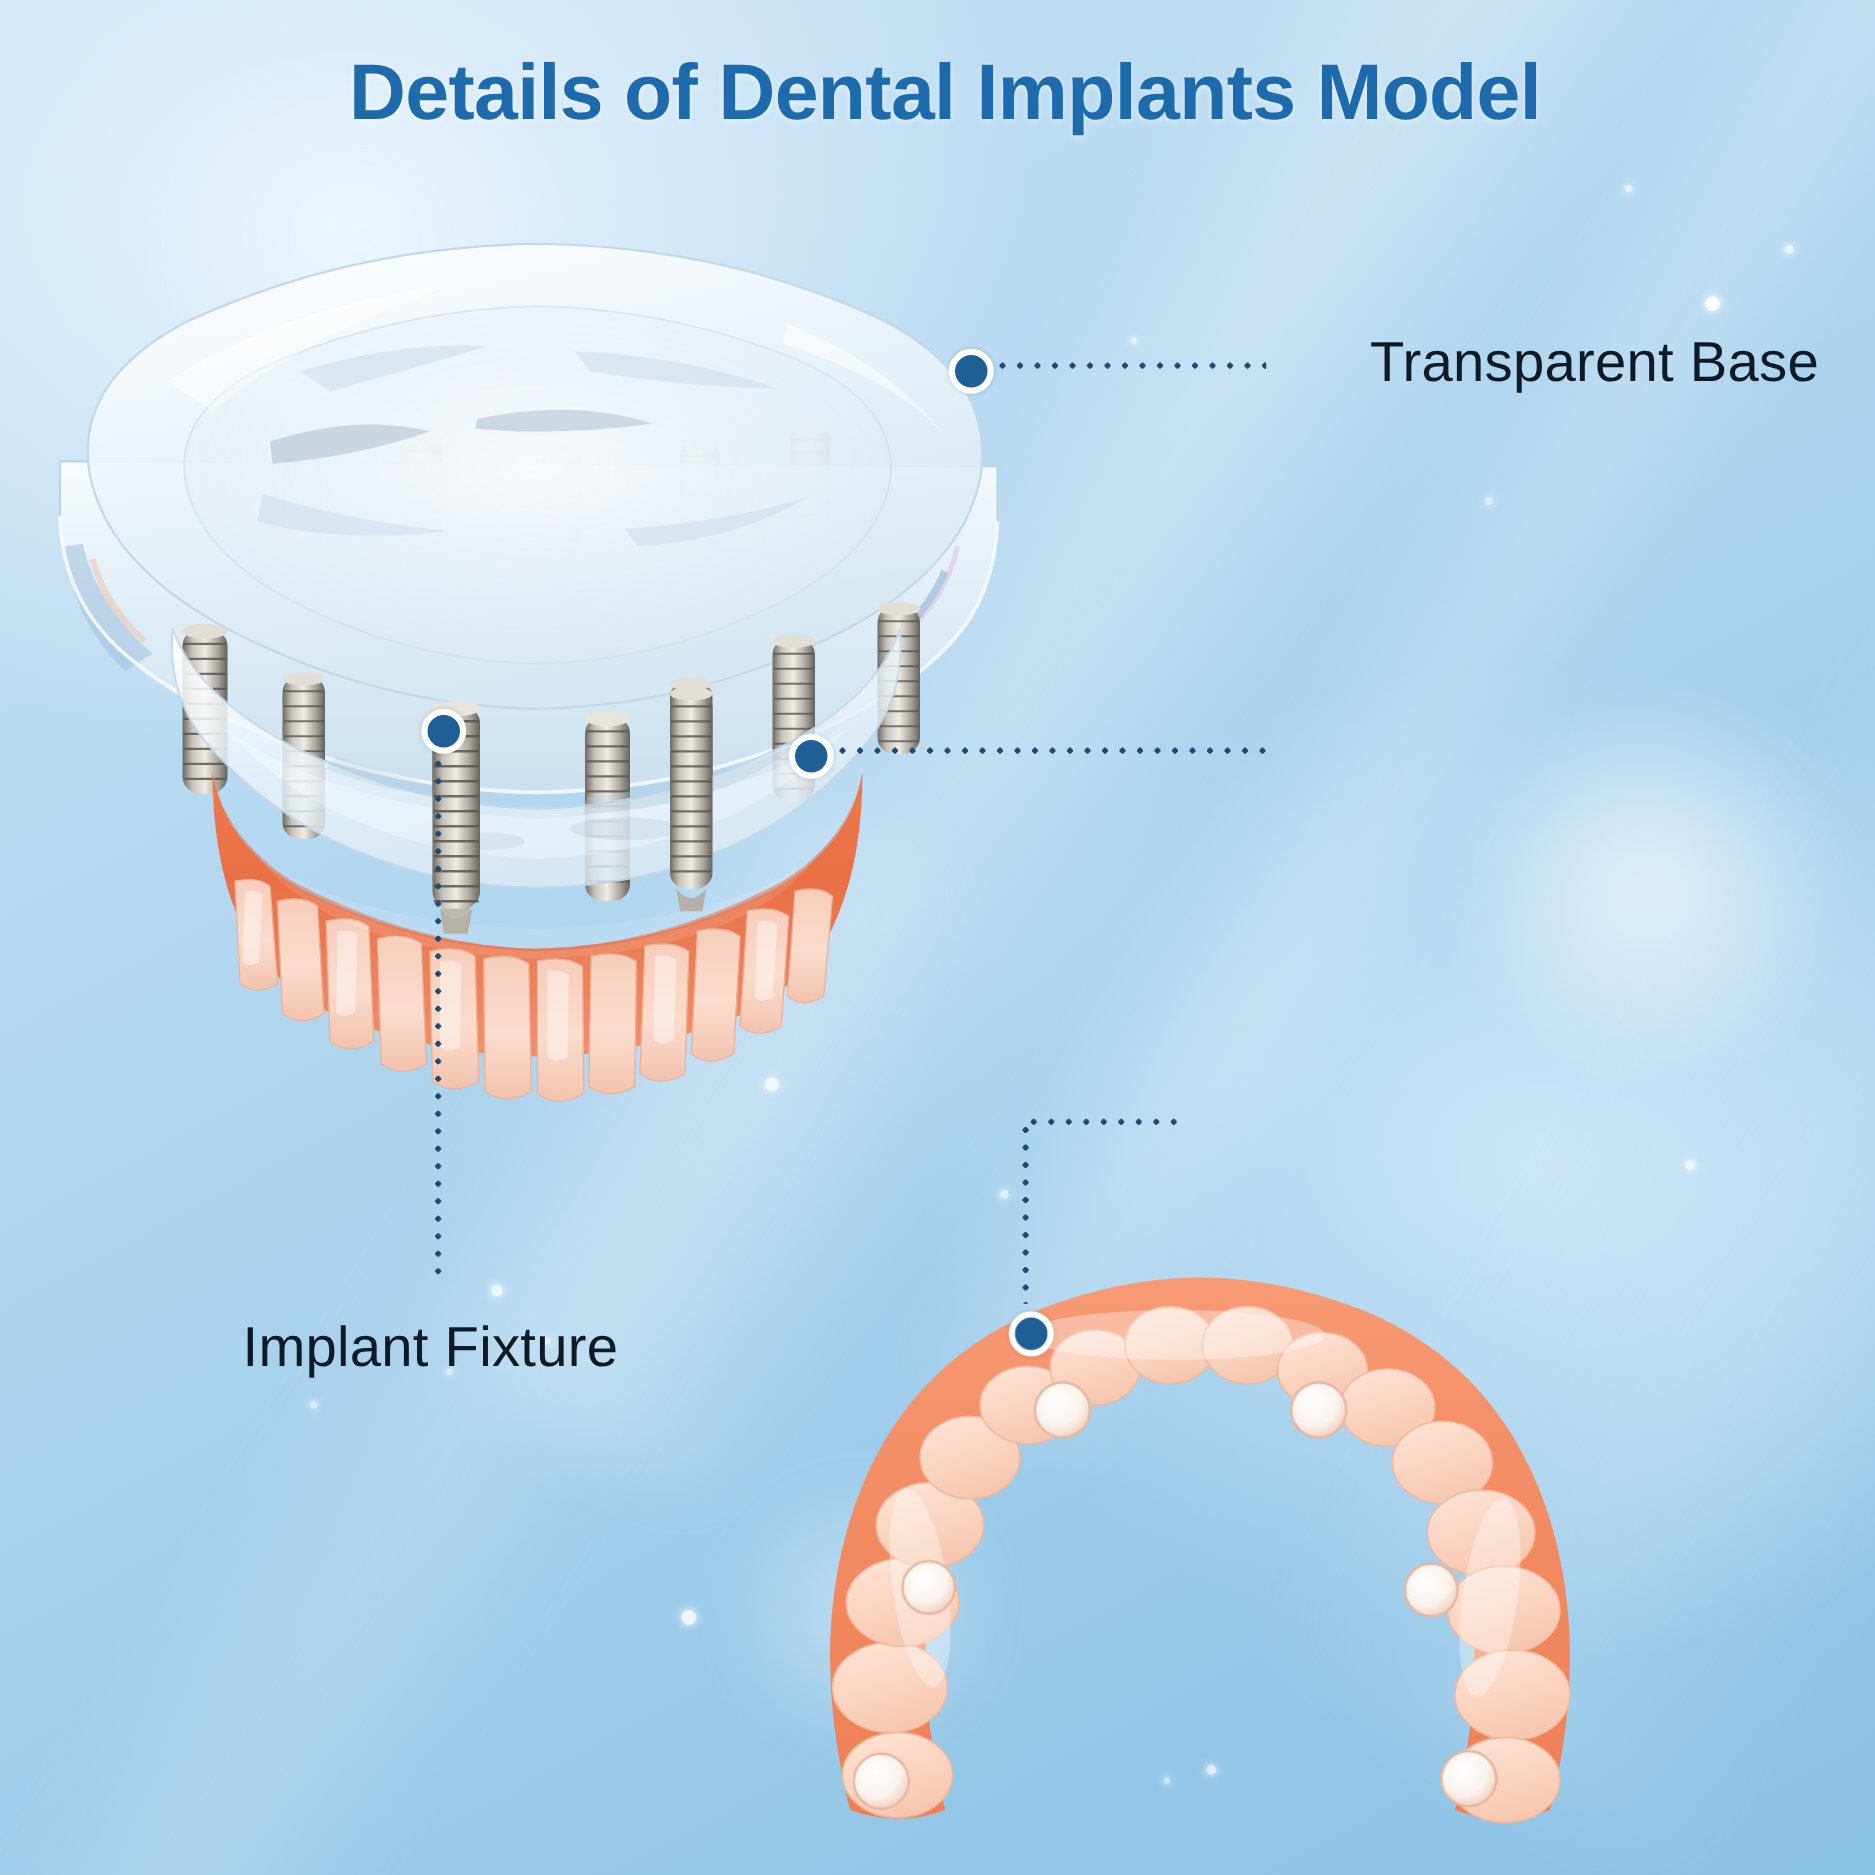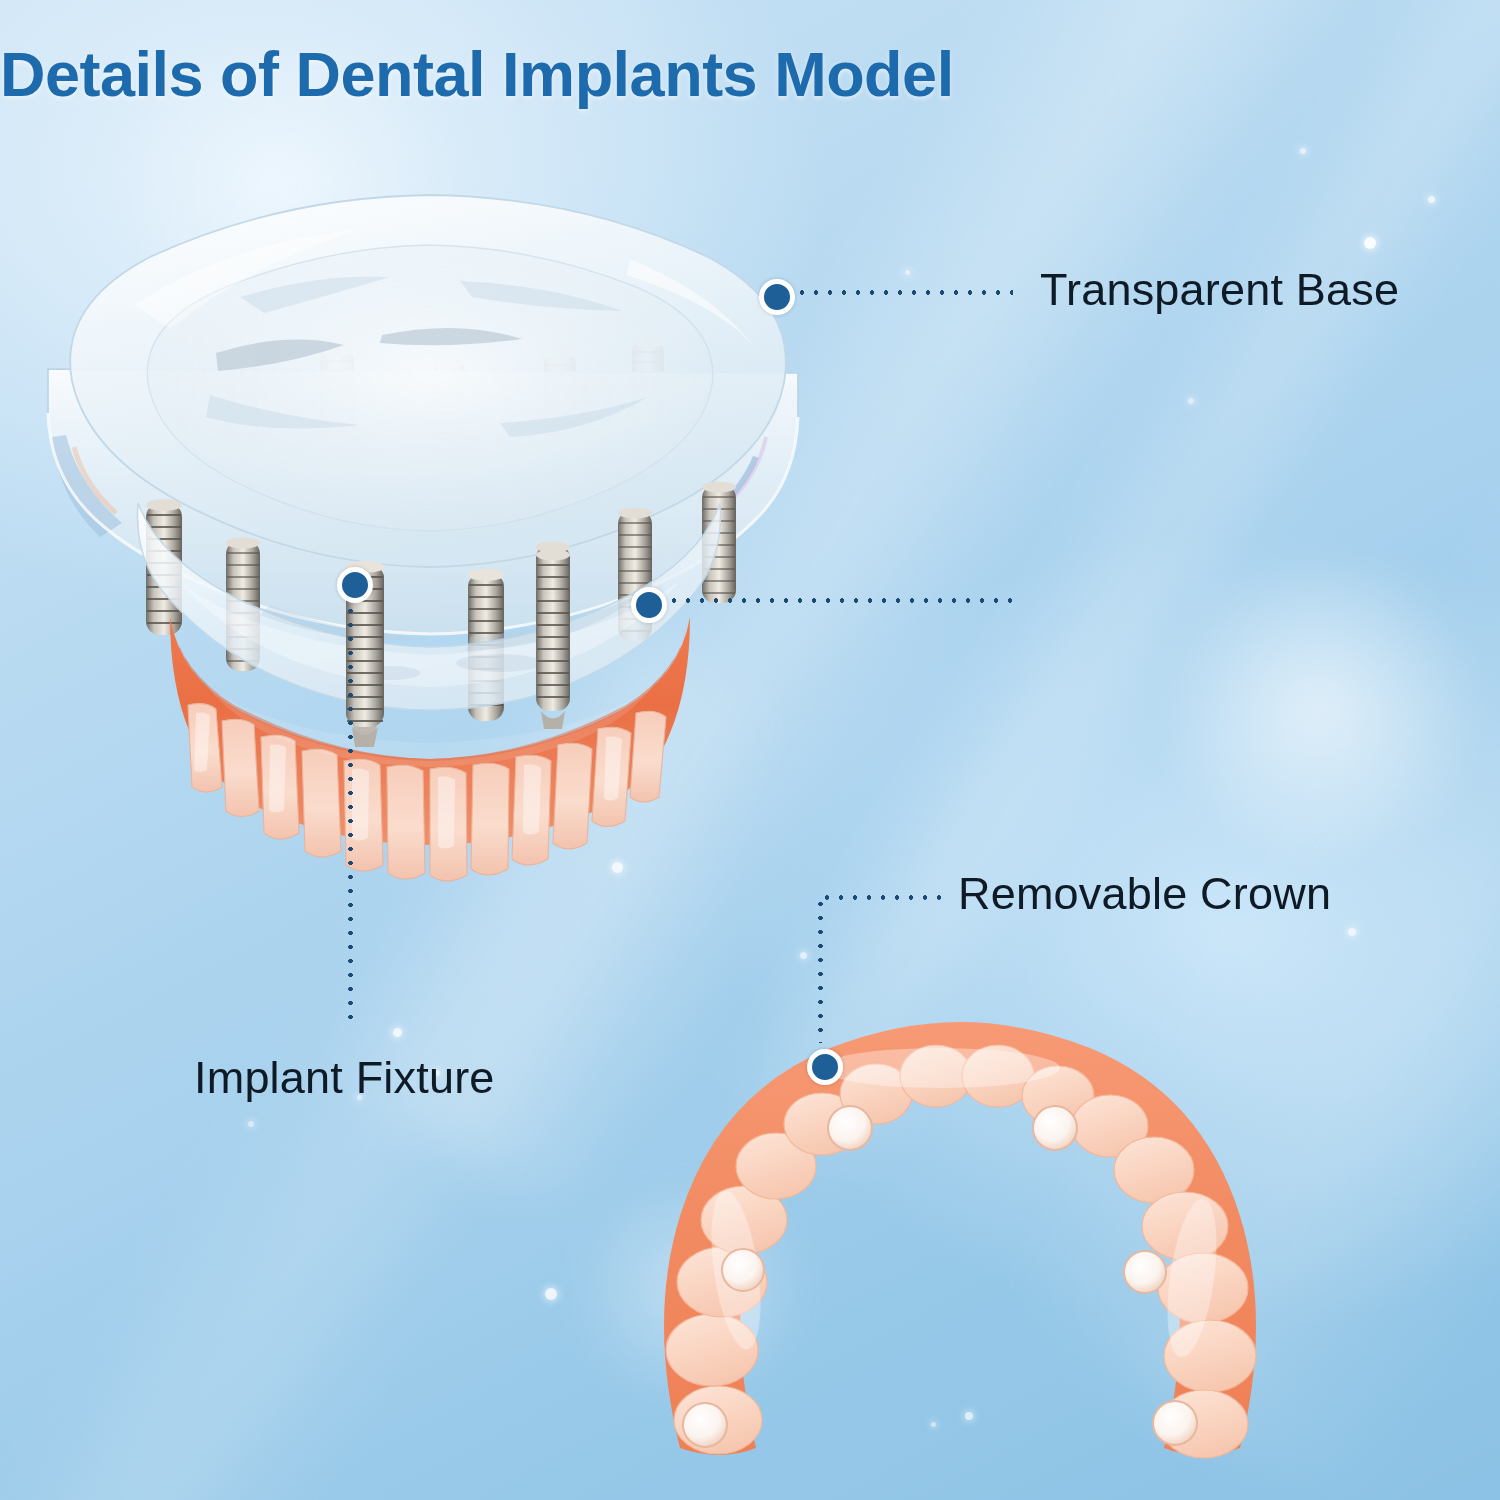--- a/index.html
+++ b/index.html
@@ -44,22 +44,23 @@
     position: absolute;
     border-radius: 50%;
     background: rgba(255,255,255,0.92);
     box-shadow: 0 0 6px 2px rgba(255,255,255,0.55);
     pointer-events: none;
   }
 
   
   #title {
     position: absolute;
-    left: 0; right: 0;
+    left: 12px; right: 0;
     top: 38px;
+    text-align: center;
     font-size: 63px;
     font-weight: bold;
     letter-spacing: -0.5px;
     color: #1d6aad;
     text-shadow: 0 2px 5px rgba(255,255,255,0.55);
     white-space: nowrap;
   }
 
   
   .label {
@@ -474,27 +475,26 @@
         <circle cx="103" cy="250" r="21" fill="url(#holeGrad)" stroke="#e7b79e" stroke-width="2"></circle>
         <circle cx="505" cy="252" r="21" fill="url(#holeGrad)" stroke="#e7b79e" stroke-width="2"></circle>
         <circle cx="65" cy="405" r="22" fill="url(#holeGrad)" stroke="#e7b79e" stroke-width="2"></circle>
         <circle cx="535" cy="403" r="22" fill="url(#holeGrad)" stroke="#e7b79e" stroke-width="2"></circle>
       </g>
     </svg>
   </div>
 
   <div class="leader-h" style="left:795px; top:290px; width:218px;"></div>
   <div class="dot" style="left:759px; top:279px;"></div>
-  <div class="label" style="left:1040px; top:262px;text-align:right;">Transparent Base</div>
+  <div class="label" style="left:1096px; top:262px;text-align:right;">Transparent Base</div>
 
   <div class="leader-h" style="left:667px; top:598px; width:346px;"></div>
   <div class="dot" style="left:631px; top:587px;"></div>
 
   <div class="leader-v" style="left:818px; top:897px; height:146px;"></div>
   <div class="leader-h" style="left:820px; top:895px; width:125px;"></div>
   <div class="dot" style="left:807px; top:1049px;"></div>
-  <div class="label" style="left:958px; top:866px;">Removable Crown</div>
 
   <div class="leader-v" style="left:348px; top:604px; height:424px;"></div>
   <div class="dot" style="left:337px; top:567px;"></div>
   <div class="label" style="left:178px; top:1050px;margin-left:16px;">Implant Fixture</div>
 
 </div>
 
 </body></html>

